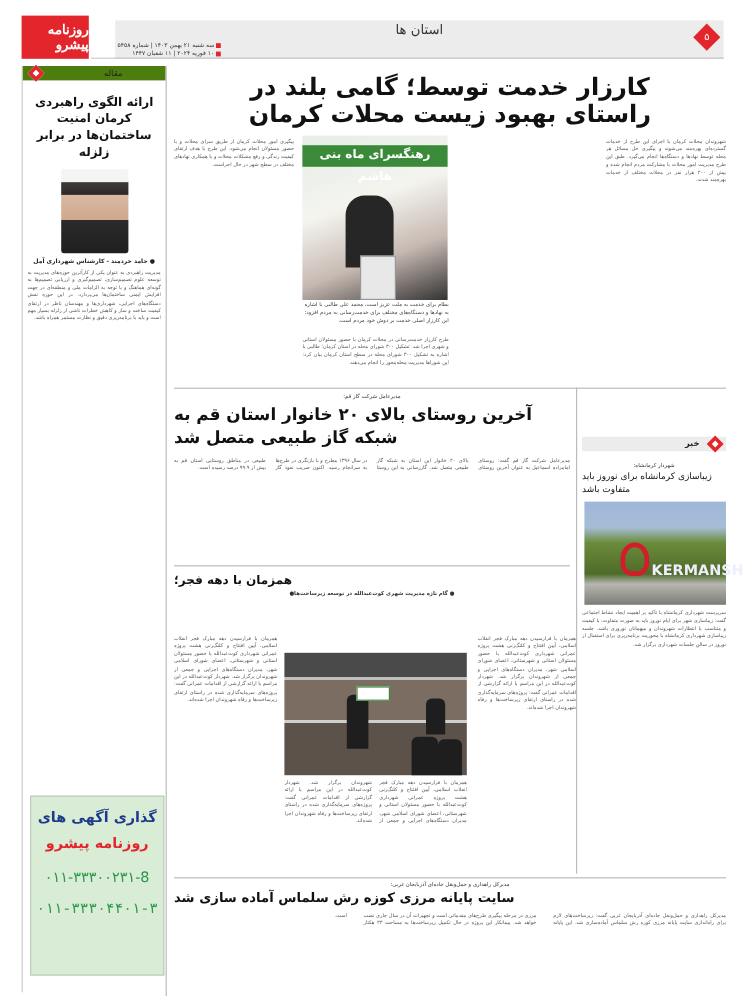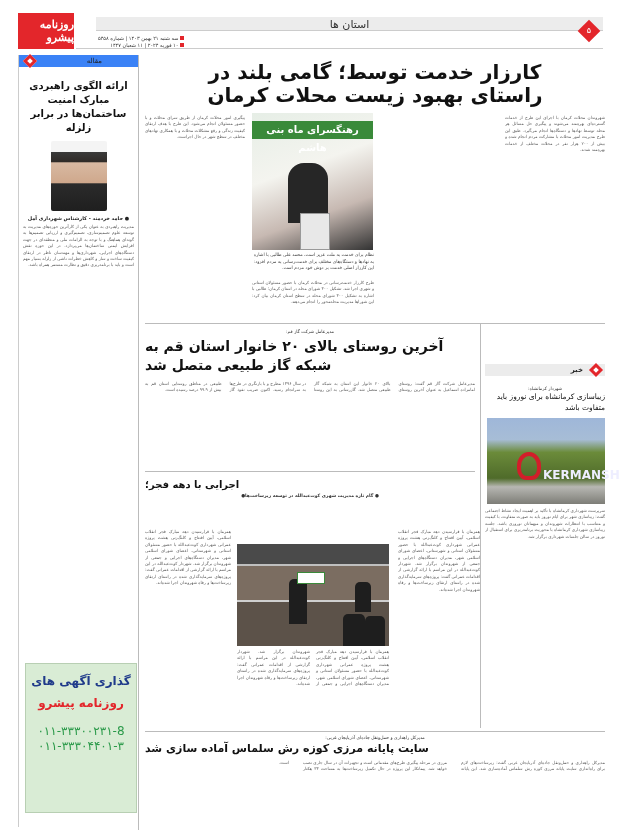--- a/index.html
+++ b/index.html
@@ -3,33 +3,33 @@
 <meta charset="utf-8">
 <style>
   * { box-sizing: border-box; margin: 0; padding: 0; }
   html, body { width: 620px; height: 837px; background: #fff; overflow: hidden; }
   body { font-family: "DejaVu Sans", sans-serif; direction: rtl; color: #222; position: relative; }
 
   
   .masthead { position: absolute; top: 13px; left: 18px; width: 585px; height: 36px; }
   .logo { position: absolute; left: 0; top: 0; width: 56px; height: 36px; background: #e3262b; color: #fff;
           font-family: "DejaVu Serif", serif; font-size: 11px; font-weight: bold; display: flex; align-items: center; justify-content: center; }
-  .hdr-bar { position: absolute; left: 58px; right: 0; top: 4px; height: 14px; background: #ececec; border-bottom: 1px solid #ccc; margin-left: 20px; }
+  .hdr-bar { position: absolute; left: 58px; right: 0; top: 4px; height: 32px; background: #ececec; border-bottom: 1px solid #ccc; margin-left: 20px; }
   .hdr-title { position: absolute; left: 0; right: 0; top: 1px; text-align: center; font-size: 11px; color: #333; }
   .hdr-sub { position: absolute; left: 58px; right: 0; top: 21px; height: 15px; border-bottom: 1px solid #ccc; }
   .date-lines { position: absolute; left: 22px; top: 1px; font-size: 5px; color: #333; line-height: 6.5px; direction: rtl; }
   .date-lines div { display: flex; align-items: center; gap: 2px; }
   .sq { width: 4px; height: 4px; background: #e3262b; display: inline-block; }
   .page-num { position: absolute; right: 6px; top: 10px; width: 16px; height: 16px; background: #e3262b; transform: rotate(45deg); }
   .page-num span { display: block; transform: rotate(-45deg); color: #fff; font-size: 8px; text-align: center; line-height: 16px; }
 
   
   .leftcol { position: absolute; left: 18px; top: 55px; width: 120px; height: 772px; border-left: 1px solid #ccc; }
   .vline { position: absolute; left: 138px; top: 55px; width: 1px; height: 775px; background: #bbb; }
-  .col-label { height: 12px; background: #3b82f6; font-size: 7px; padding-right: 36px; line-height: 12px; position: relative; }
+  .col-label { height: 12px; background: #4d7c0f; font-size: 7px; padding-right: 36px; line-height: 12px; position: relative; }
   .col-diamond { position: absolute; left: 6px; top: 1px; width: 10px; height: 10px; border: 3px solid #e3262b; transform: rotate(45deg); background: #fff; }
   .op-title { font-weight: bold; font-size: 10px; line-height: 14px; text-align: center; margin-top: 12px; color: #111; }
   .portrait { width: 56px; height: 70px; margin: 6px auto 0; background: linear-gradient(#f4f4f4 0%, #f4f4f4 15%, #3a3a3a 16%, #2f2a27 30%, #d8b9a2 31%, #cfa88c 60%, #2b2b2b 61%, #1f1f1f 100%); border-radius: 2px; }
   .byline { font-size: 5px; text-align: center; margin-top: 4px; font-weight: bold; }
   .txt { font-size: 4.2px; line-height: 6.4px; color: #555; text-align: justify; }
   .ad { position: absolute; left: 6px; bottom: 14px; width: 112px; height: 150px; background: #d9ecd5; border: 1px solid #b8cfb3; text-align: center; }
   .ad-l1 { color: #1f3a8a; font-weight: bold; font-size: 12px; margin-top: 10px; }
   .ad-l2 { color: #e3262b; font-weight: bold; font-size: 12px; margin-top: 8px; }
   .ad-ph { color: #2b9a4a; font-size: 12px; margin-top: 14px; direction: ltr; letter-spacing: 0.5px; }
 
@@ -38,21 +38,21 @@
   h1.big { font-weight: bold; font-size: 20px; line-height: 23px; text-align: center; color: #111; margin-top: 6px; }
   .photo1 { position: absolute; left: 107px; top: 58px; width: 121px; height: 137px; background: linear-gradient(160deg, #e6eee6 0%, #f4f4ef 40%, #c7b9b2 70%, #333 100%); }
   .photo1 .banner { position: absolute; top: 8px; left: 0; right: 0; height: 18px; background: #3a8a3a; color: #fff; font-size: 10px; font-weight: bold; text-align: center; line-height: 18px; }
   .photo1 .man { position: absolute; left: 36px; top: 50px; width: 40px; height: 60px; background: #262626; border-radius: 16px 16px 0 0; }
   .photo1 .podium { position: absolute; left: 48px; top: 100px; width: 30px; height: 37px; background: #e8e8e8; border: 1px solid #999; }
   .cap { font-size: 4.5px; line-height: 6.5px; color: #444; }
   .sidebar-box { position: absolute; left: 340px; top: 263px; width: 120px; margin-top: 46px; }
   .news-label { height: 12px; background: #ececec; font-size: 7px; font-weight: bold; line-height: 12px; padding-right: 22px; position: relative; margin-top: 0; }
   .news-label .col-diamond { left: auto; right: 4px; }
   .sb-kicker { font-size: 4.5px; text-align: center; margin-top: 10px; color: #333; }
-  .sb-title { font-size: 7.5px; text-align: right; line-height: 11px; color: #111; }
+  .sb-title { font-size: 7.5px; text-align: left; line-height: 11px; color: #111; }
   .photo2 { width: 118px; height: 86px; margin-top: 5px; background: linear-gradient(#9fb7d9 0%, #a7bdd6 25%, #6b8b3a 40%, #4f6b2a 70%, #b7b7b2 80%, #7d7d77 100%); position: relative; }
   .photo2 .heart { position: absolute; left: 30px; top: 34px; width: 24px; height: 28px; border: 4px solid #d21e2a; border-radius: 50% 50% 40% 40%; }
   .photo2 .word { position: absolute; left: 56px; top: 50px; font-size: 12px; color: #eef; font-weight: bold; direction: ltr; }
   .sep-v { position: absolute; width: 1px; background: #bbb; }
   .h2 { text-align: left; font-weight: bold; color: #111; }
   .kicker { text-align: center; font-size: 4.5px; color: #333; }
   .photo3 { position: absolute; left: 92px; top: 489px; width: 152px; height: 102px;
             background: linear-gradient(#4a4a4a 0 20%, #bfbfbf 20% 22%, #7b6d61 22% 55%, #cfcfcf 55% 57%, #5c5249 57% 100%); }
   .photo3 .p { position: absolute; background: #1e1e1e; border-radius: 5px 5px 0 0; }
   .photo3 .sign { position: absolute; left: 60px; top: 28px; width: 28px; height: 12px; background: #fff; border: 1px solid #3a8a3a; }
@@ -83,29 +83,29 @@
   <div class="page-num">
       <span>۵</span>
     </div>
 </div>
 
 <div class="leftcol">
   <div class="col-label">
     <span class="col-diamond"></span>
     <span>مقاله</span>
   </div>
-  <div class="op-title">ارائه الگوی راهبردی مبارک امنیت ساختمان‌ها در برابر زلزله</div>
+  <div class="op-title">ارائه الگوی راهبردی کرمان امنیت ساختمان‌ها در برابر زلزله</div>
   <div class="portrait"></div>
   <div class="byline">● حامد خردمند - کارشناس شهرداری آمل</div>
   <div class="txt" style="margin:3px 4px 0 4px; height:330px; overflow:hidden;">مدیریت راهبردی به عنوان یکی از کارآترین حوزه‌های مدیریت به توسعه علوم تصمیم‌سازی، تصمیم‌گیری و ارزیابی تصمیم‌ها به گونه‌ای هماهنگ و با توجه به الزامات ملی و منطقه‌ای در جهت افزایش ایمنی ساختمان‌ها می‌پردازد. در این حوزه نقش دستگاه‌های اجرایی، شهرداری‌ها و مهندسان ناظر در ارتقای کیفیت ساخت و ساز و کاهش خطرات ناشی از زلزله بسیار مهم است و باید با برنامه‌ریزی دقیق و نظارت مستمر همراه باشد.</div>
   <div class="ad">
     <div class="ad-l1">گذاری آگهی های</div>
     <div class="ad-l2">روزنامه پیشرو</div>
     <div class="ad-ph">۰۱۱-۳۳۳۰۰۲۳۱-8</div>
-    <div class="ad-ph" style="margin-top:1px;">۰۱۱-۳۳۳۰۴۴۰۱-۳</div>
+    <div class="ad-ph" style="margin-top:12px;font-family:Liberation Mono, monospace;">۰۱۱-۳۳۳۰۴۴۰۱-۳</div>
   </div>
 </div>
 <div class="vline"></div>
 
 <div class="main">
 
   <h1 class="big" style="padding:0 30px;">کارزار خدمت توسط؛ گامی بلند در راستای بهبود زیست محلات کرمان</h1>
   <div class="txt" style="position:absolute; right:0; top:60px; width:100px; height:200px; overflow:hidden;">شهروندان محلات کرمان با اجرای این طرح از خدمات گسترده‌ای بهره‌مند می‌شوند و پیگیری حل مسائل هر محله توسط نهادها و دستگاه‌ها انجام می‌گیرد. طبق این طرح مدیریت امور محلات با مشارکت مردم انجام شده و بیش از ۲۰۰ هزار نفر در محلات مختلف از خدمات بهره‌مند شدند.</div>
   <div class="photo1">
     <div class="banner">رهنگسرای ماه بنی هاشم</div>
@@ -133,21 +133,21 @@
   <div class="sep-v" style="left:335px; top:268px; height:405px;"></div>
 
   <div style="position:absolute; left:0; top:274px; width:330px;">
     <div class="kicker">مدیرعامل شرکت گاز قم:</div>
     <div class="h2" style="font-size:14px; line-height:19px; margin-top:3px;">آخرین روستای بالای ۲۰ خانوار استان قم به شبکه گاز طبیعی متصل شد</div>
     <div class="txt" style="margin-top:6px; height:88px; overflow:hidden; column-count:4; column-gap:8px;">مدیرعامل شرکت گاز قم گفت: روستای امامزاده اسماعیل به عنوان آخرین روستای بالای ۲۰ خانوار این استان به شبکه گاز طبیعی متصل شد. گازرسانی به این روستا در سال ۱۳۹۶ مطرح و با بازنگری در طرح‌ها به سرانجام رسید. اکنون ضریب نفوذ گاز طبیعی در مناطق روستایی استان قم به بیش از ۹۹.۹ درصد رسیده است.</div>
   </div>
   <div class="hline" style="left:0; width:330px; top:416px;"></div>
 
   <div style="position:absolute; left:0; top:424px; width:330px;">
-    <div class="h2" style="font-size:10px;">اجرایی با دهه فجر؛</div>
+    <div class="h2" style="font-size:10px;">همزمان با دهه فجر؛</div>
     <div class="kicker" style="font-weight:bold; margin-top:3px;">● گام تازه مدیریت شهری کوت‌عبدالله در توسعه زیرساخت‌ها●</div>
   </div>
   <div class="txt" style="position:absolute; right:125px; top:474px; width:82px; height:200px; overflow:hidden;">همزمان با فرارسیدن دهه مبارک فجر انقلاب اسلامی، آیین افتتاح و کلنگ‌زنی هشت پروژه عمرانی شهرداری کوت‌عبدالله با حضور مسئولان استانی و شهرستانی، اعضای شورای اسلامی شهر، مدیران دستگاه‌های اجرایی و جمعی از شهروندان برگزار شد. شهردار کوت‌عبدالله در این مراسم با ارائه گزارشی از اقدامات عمرانی گفت: پروژه‌های سرمایه‌گذاری شده در راستای ارتقای زیرساخت‌ها و رفاه شهروندان اجرا شده‌اند.</div>
   <div class="photo3">
     <div class="p" style="left:52px; top:35px; width:18px; height:45px;"></div>
     <div class="sign"></div>
     <div class="p" style="left:118px; top:38px; width:16px; height:30px;"></div>
     <div class="p" style="left:106px; top:70px; width:22px; height:32px;"></div>
     <div class="p" style="left:128px; top:72px; width:20px; height:30px;"></div>
   </div>

